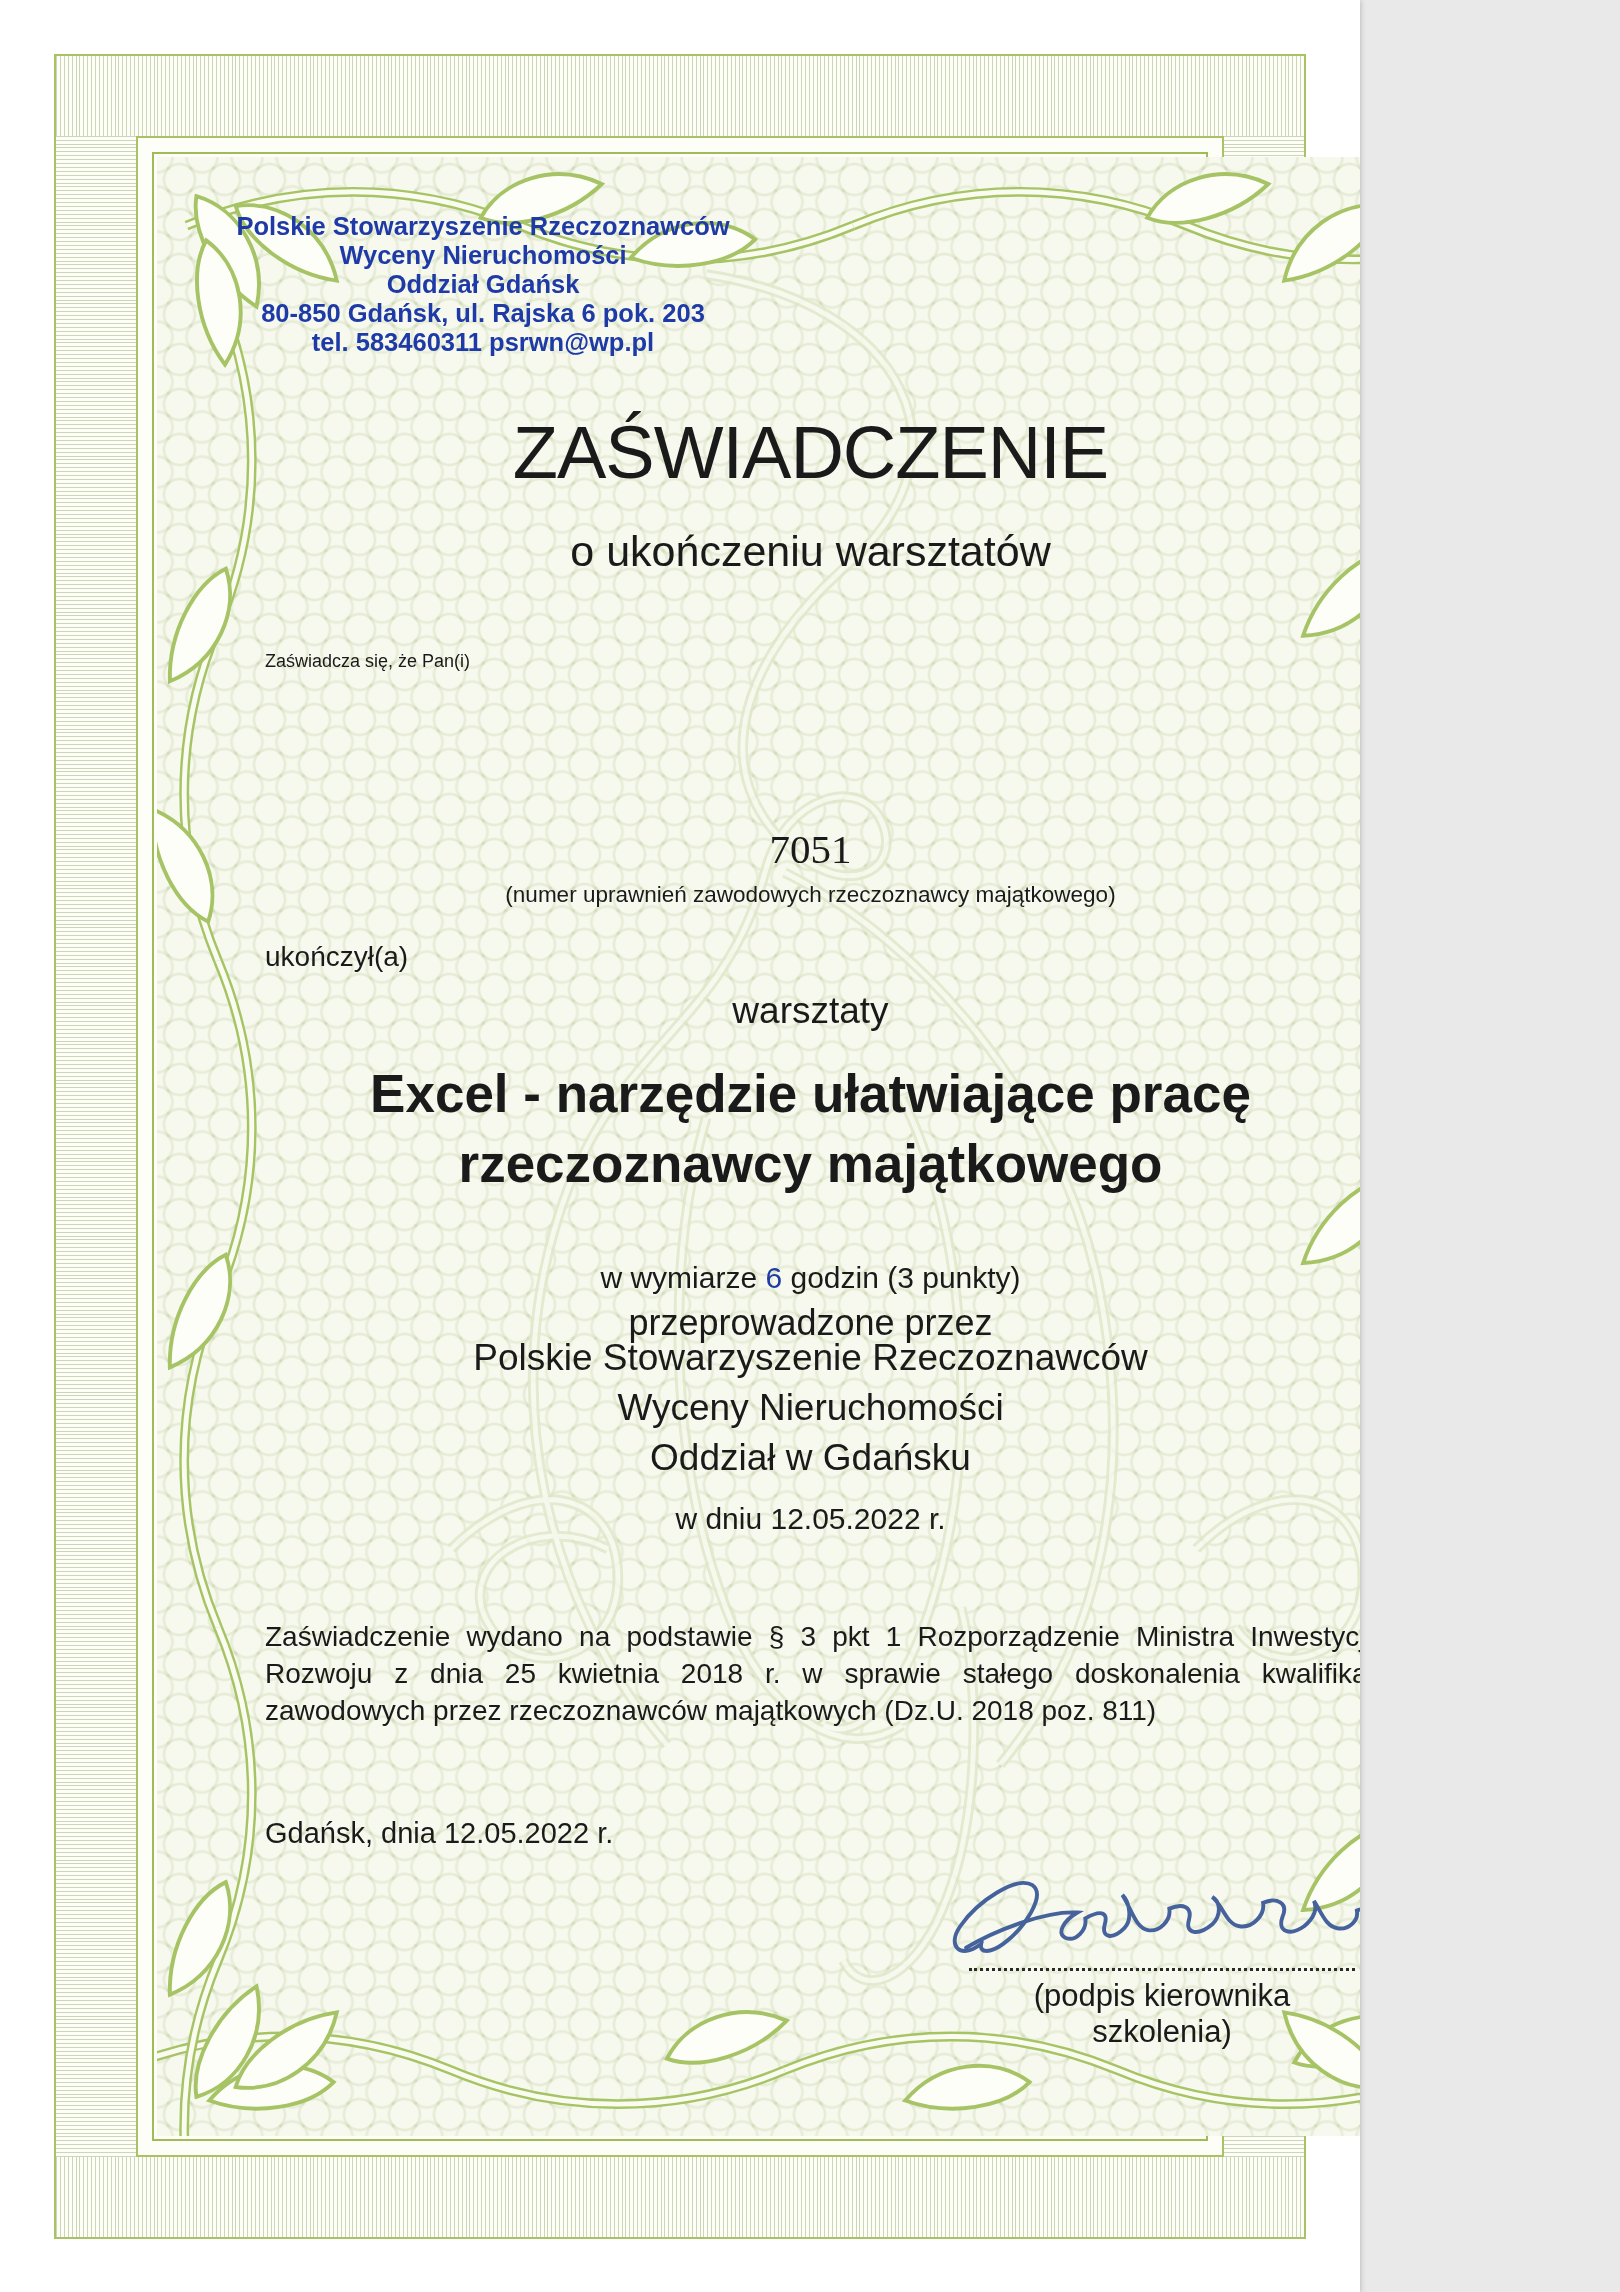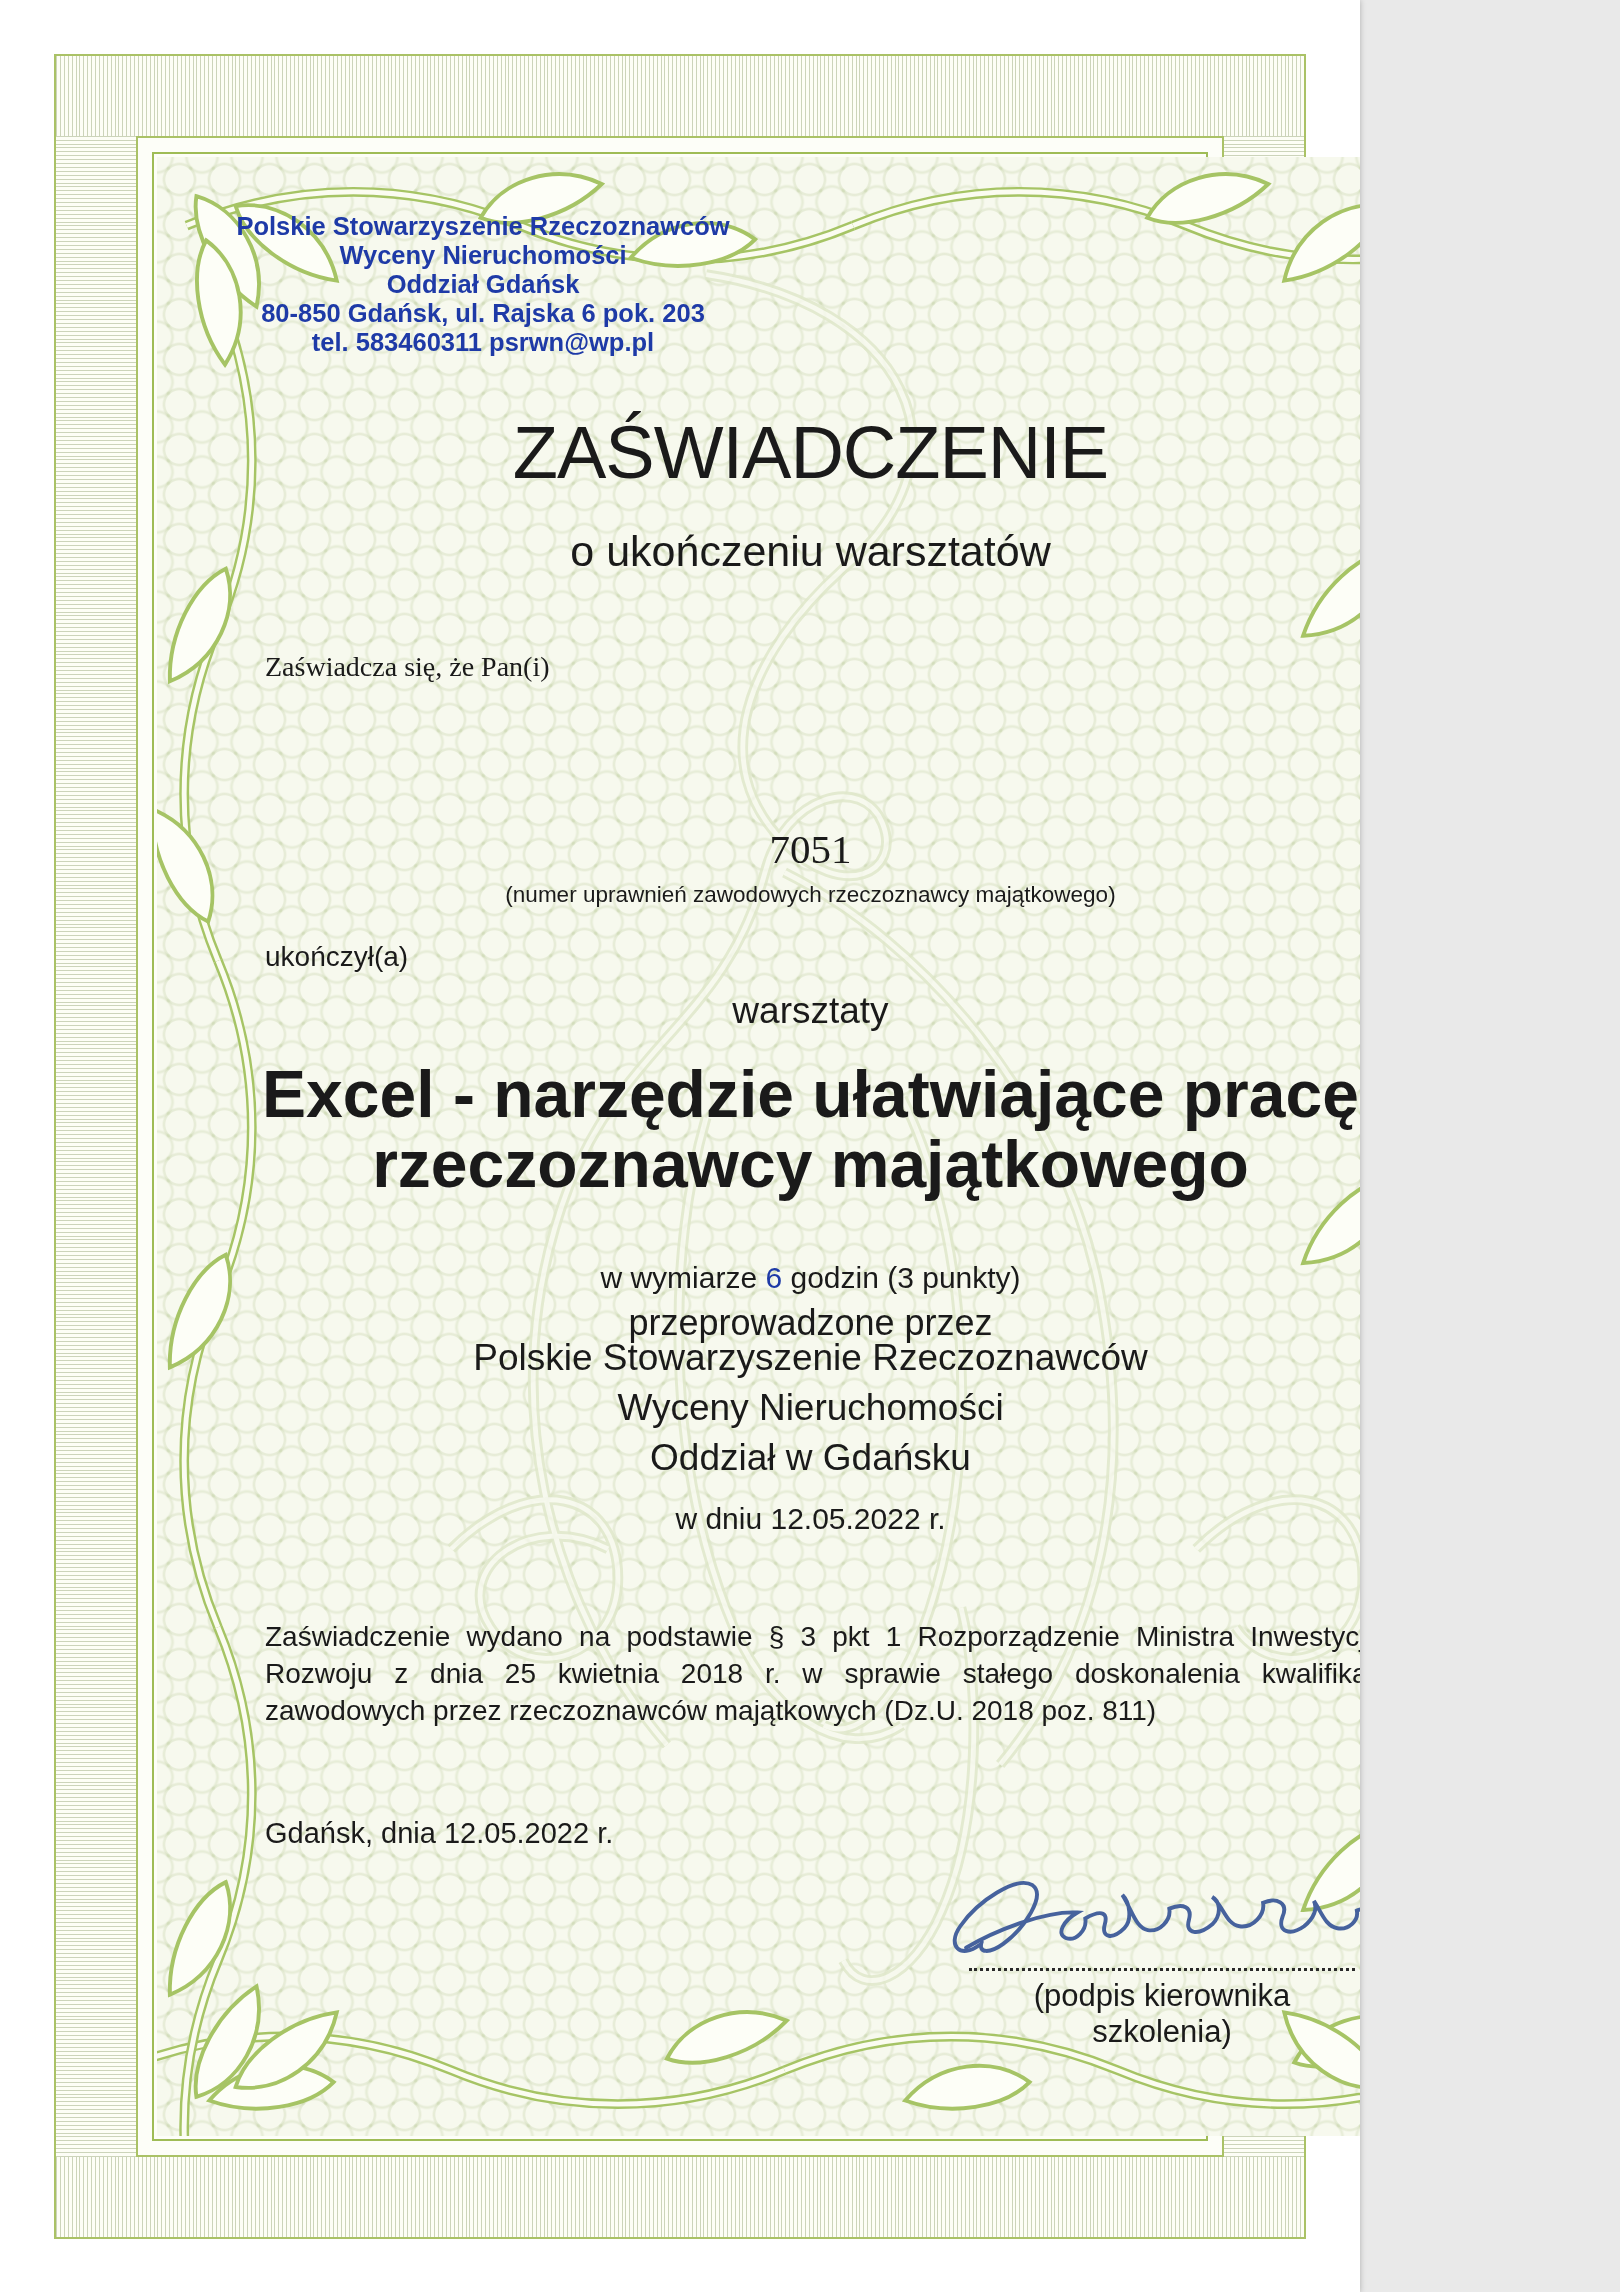--- a/index.html
+++ b/index.html
@@ -38,27 +38,27 @@
   .deco{position:absolute;left:0;top:0;width:100%;height:100%;pointer-events:none;}
   
   .t{position:absolute;color:#1a1a1a;}
   .center{left:0;width:100%;text-align:center;}
   .issuer{
     left:24.5px;top:55px;width:603px;text-align:center;
     color:#1e3aa7;font-weight:bold;font-size:25.5px;line-height:29px;
   }
   .main-title{top:253px;font-size:74px;letter-spacing:-1px;font-weight:400;}
   .sub-title{top:370px;font-size:43px;}
-  .intro{left:108px;top:494px;font-size:28px;font-family:Liberation Serif, serif;}
+  .intro{left:108px;top:494px;font-size:18px;}
   .name{top:547px;font-size:49px;font-weight:bold;}
   .license{top:668px;font-size:41px;font-family:Liberation Serif, serif;}
   .license-cap{top:725px;font-size:22.5px;}
   .completed{left:108px;top:784px;font-size:28px;}
   .wtype{top:833px;font-size:37px;}
-  .wtitle{top:902px;font-size:66px;font-weight:bold;line-height:70px;}
+  .wtitle{top:902px;font-size:53px;font-weight:bold;line-height:70px;}
   .duration{top:1104px;font-size:30px;}
   .duration .hours{color:#1e3aa7;}
   .conducted{top:1145px;font-size:36px;}
   .org{top:1176px;font-size:37px;line-height:50px;}
   .wdate{top:1345px;font-size:30px;}
   .legal{
     left:108px;top:1433px;width:1129px;font-size:28px;line-height:37px;
     text-align:justify;text-justify:inter-word;
   }
   .placedate{left:108px;top:1658px;font-size:29px;line-height:37px;}

